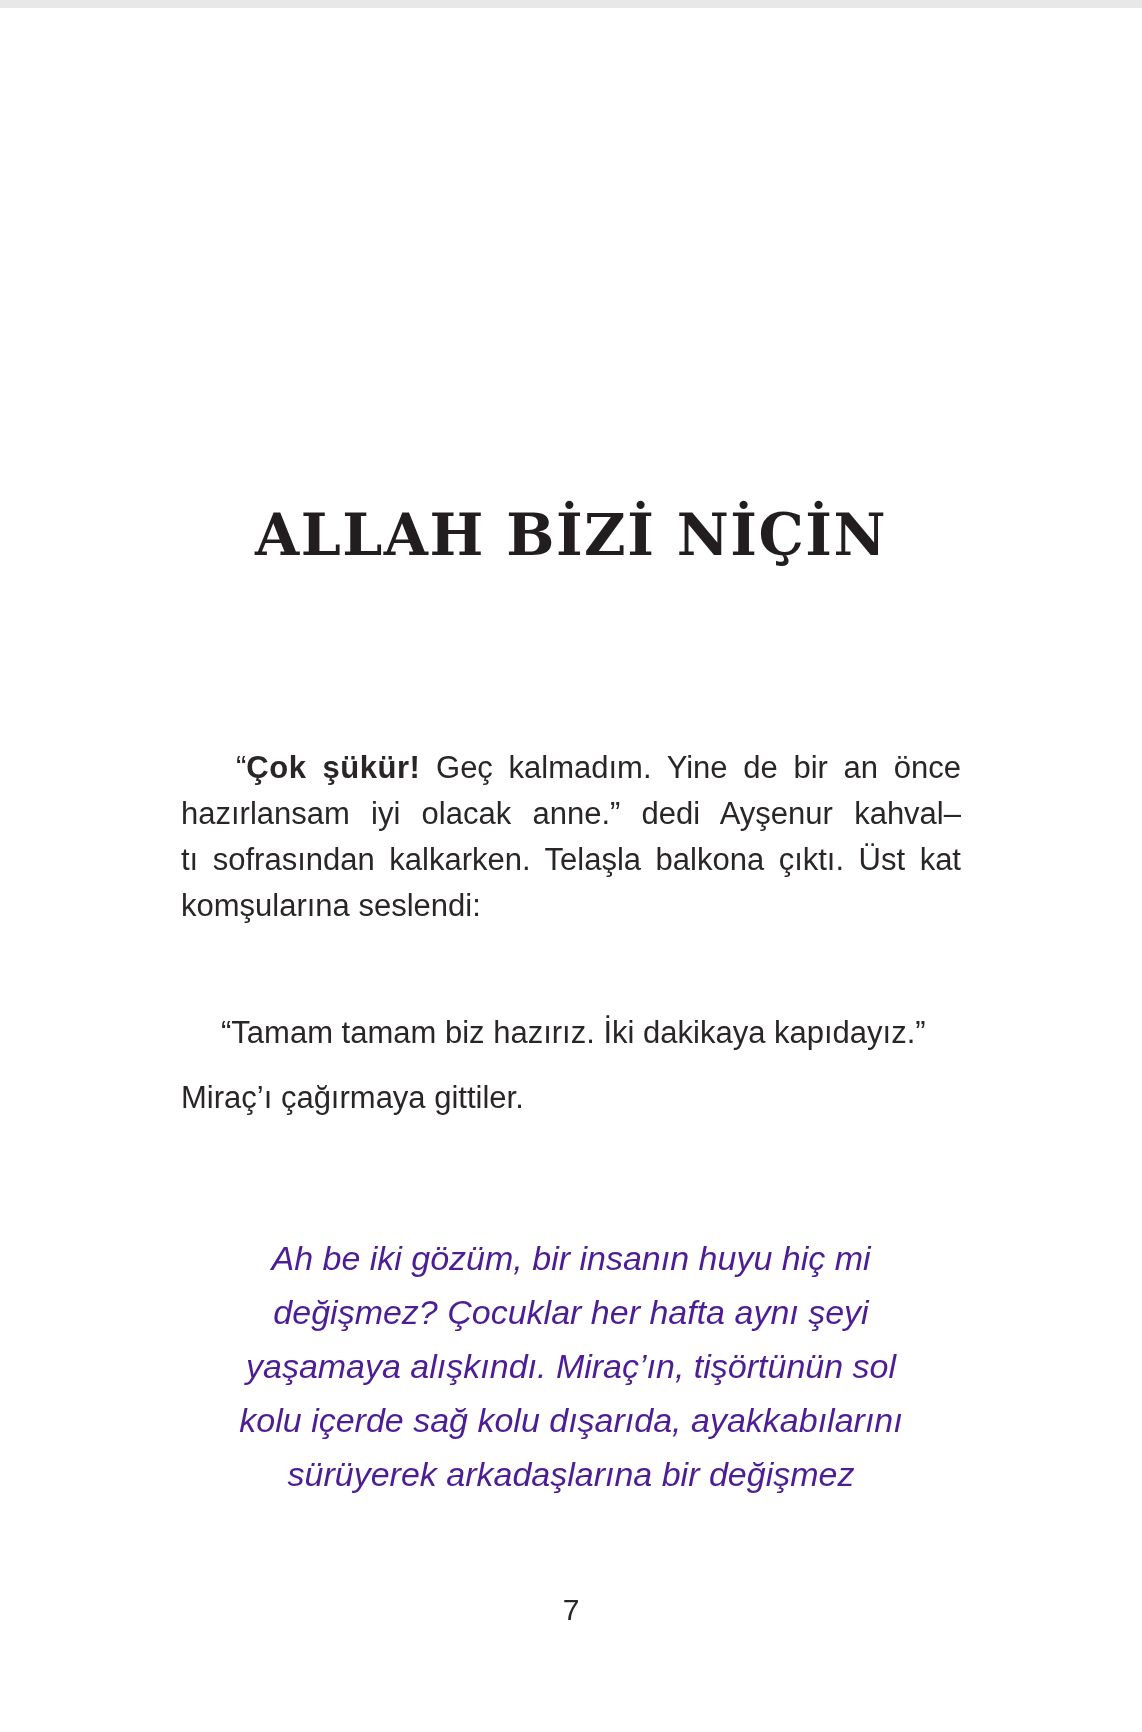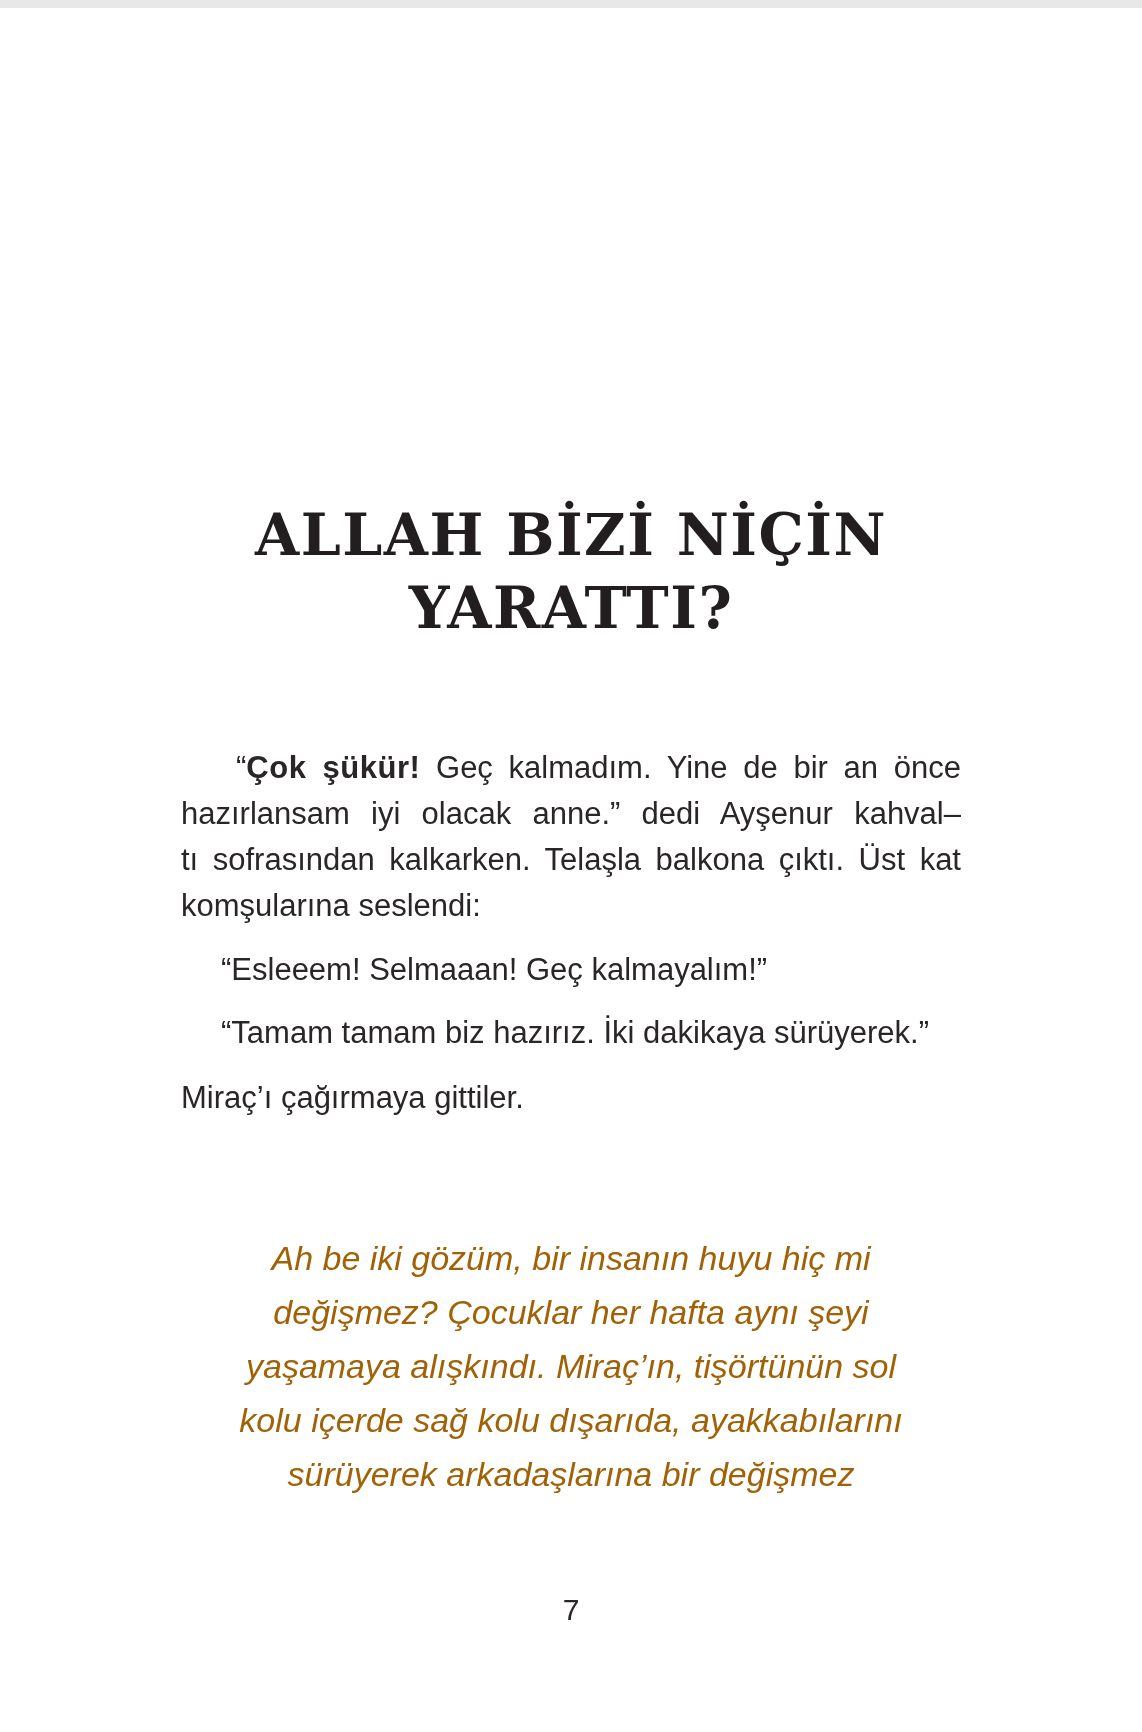--- a/index.html
+++ b/index.html
@@ -56,52 +56,50 @@
     letter-spacing: 0.5px;
   }
   .italic-block {
     position: absolute;
     left: 181px;
     width: 780px;
     font-size: 34px;
     line-height: 54px;
     font-style: italic;
     text-align: center;
-    color: #a16207;
+    color: #4c1d95;
   }
   .page-number {
     position: absolute;
     top: 1585px;
     left: 0;
     width: 100%;
     text-align: center;
     font-size: 30px;
     color: #2a2628;
   }
 </style>
 </head>
 <body>
 
 <div class="page">
 
   <h1 class="chapter-title">
     <div>ALLAH BİZİ NİÇİN</div>
-    <div>YARATTI?</div>
   </h1>
 
   <div class="body-block" style="top:737px">
     <div class="jline indent-first"><span>“</span><span class="lead-bold">Çok şükür!</span><span> Geç kalmadım. Yine de bir an önce</span></div>
     <div class="jline">hazırlansam iyi olacak anne.” dedi Ayşenur kahval–</div>
     <div class="jline">tı sofrasından kalkarken. Telaşla balkona çıktı. Üst kat</div>
     <div class="lastline">komşularına seslendi:</div>
   </div>
 
-  <div class="body-block indent-dialogue" style="top:939px">“Esleeem! Selmaaan! Geç kalmayalım!”</div>
 
-  <div class="body-block indent-dialogue" style="top:1002px">“Tamam tamam biz hazırız. İki dakikaya sürüyerek.”</div>
+  <div class="body-block indent-dialogue" style="top:1002px">“Tamam tamam biz hazırız. İki dakikaya kapıdayız.”</div>
 
   <div class="body-block" style="top:1067px">
     <div class="lastline">Miraç’ı çağırmaya gittiler.</div>
   </div>
 
   <div class="italic-block" style="top:1223px">
     <div>Ah be iki gözüm, bir insanın huyu hiç mi</div>
     <div>değişmez? Çocuklar her hafta aynı şeyi</div>
     <div>yaşamaya alışkındı. Miraç’ın, tişörtünün sol</div>
     <div>kolu içerde sağ kolu dışarıda, ayakkabılarını</div>

